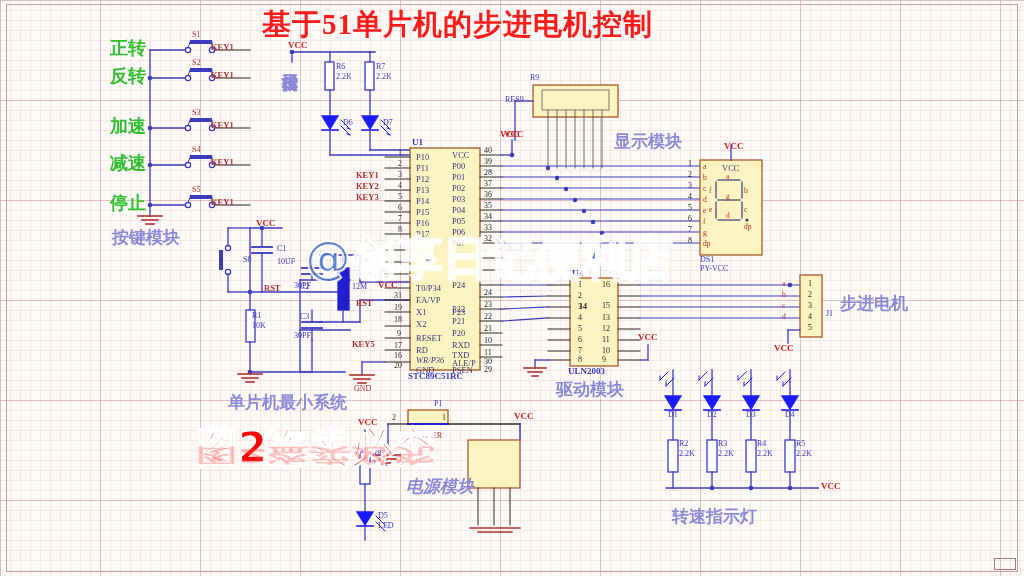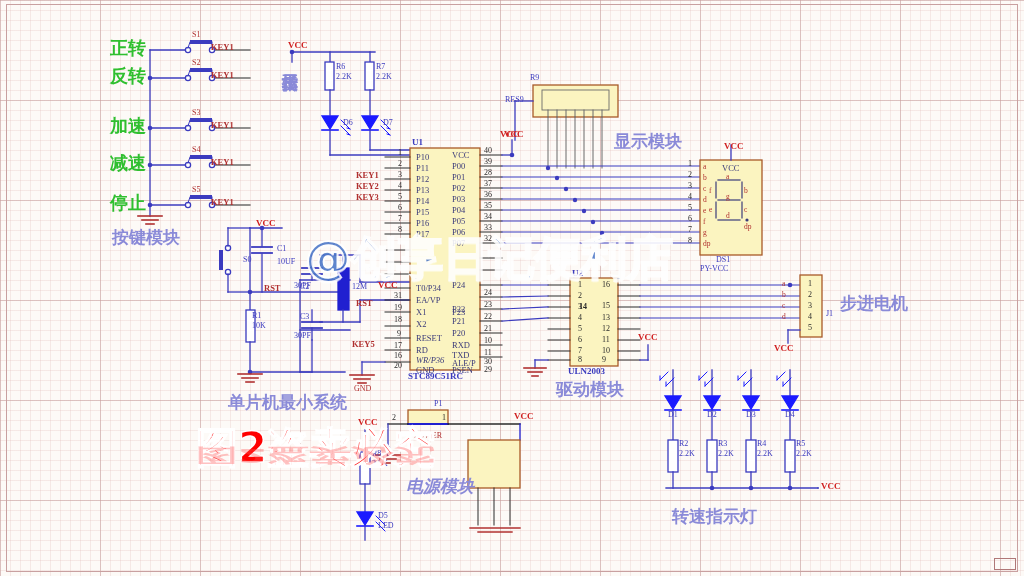--- a/index.html
+++ b/index.html
@@ -512,20 +512,21 @@
       <polygon points="357,512 373,512 365,525" fill="#1a1aff" stroke="#1a1aff"></polygon>
       <line x1="357" y1="526" x2="373" y2="526" stroke="#1a1aff" stroke-width="1.6"></line>
       <line x1="365" y1="526" x2="365" y2="540"></line>
       <g stroke="#1a1aff" stroke-width="1">
         <line x1="376" y1="516" x2="385" y2="525"></line>
         <line x1="376" y1="522" x2="385" y2="531"></line>
       </g>
     </g>
   </svg>
 
+  <div class="t title" style="left:262px; top:10px;">基于51单片机的步进电机控制</div>
 
   <div class="t cn-green" style="left:110px; top:39px;">正转</div>
   <div class="t cn-green" style="left:110px; top:67px;">反转</div>
   <div class="t cn-green" style="left:110px; top:117px;">加速</div>
   <div class="t cn-green" style="left:110px; top:154px;">减速</div>
   <div class="t cn-green" style="left:110px; top:194px;">停止</div>
 
   <div class="t ref" style="left:192px; top:31px;">S1</div>
   <div class="t ref" style="left:192px; top:59px;">S2</div>
   <div class="t ref" style="left:192px; top:109px;">S3</div>
@@ -673,21 +674,21 @@
   <div class="t pinnum" style="left:688px; top:237px;">8</div>
 
   <div class="t seglab" style="left:726px; top:173px;">a</div>
   <div class="t seglab" style="left:744px; top:187px;">b</div>
   <div class="t seglab" style="left:744px; top:206px;">c</div>
   <div class="t seglab" style="left:726px; top:212px;">d</div>
   <div class="t seglab" style="left:709px; top:206px;">e</div>
   <div class="t seglab" style="left:709px; top:187px;">f</div>
   <div class="t seglab" style="left:726px; top:193px;">g</div>
   <div class="t seglab" style="left:744px; top:223px;">dp</div>
-  <div class="t refb" style="left:700px; top:256px;padding-left:16px;">DS1</div>
+  <div class="t refb" style="left:700px; top:256px;">DS1</div>
   <div class="t refb" style="left:700px; top:265px;">PY-VCC</div>
 
   <div class="t chipname" style="left:572px; top:269px;">U2</div>
   <div class="t chipname" style="left:568px; top:367px;">ULN2003</div>
   <div class="t pinnum" style="left:578px; top:281px;">1</div>
   <div class="t pinnum" style="left:578px; top:292px;">2</div>
   <div class="t pinnum" style="left:578px; top:303px;">3</div>
   <div class="t pinnum" style="left:578px; top:314px;">4</div>
   <div class="t pinnum" style="left:578px; top:325px;">5</div>
   <div class="t pinnum" style="left:578px; top:336px;">6</div>

